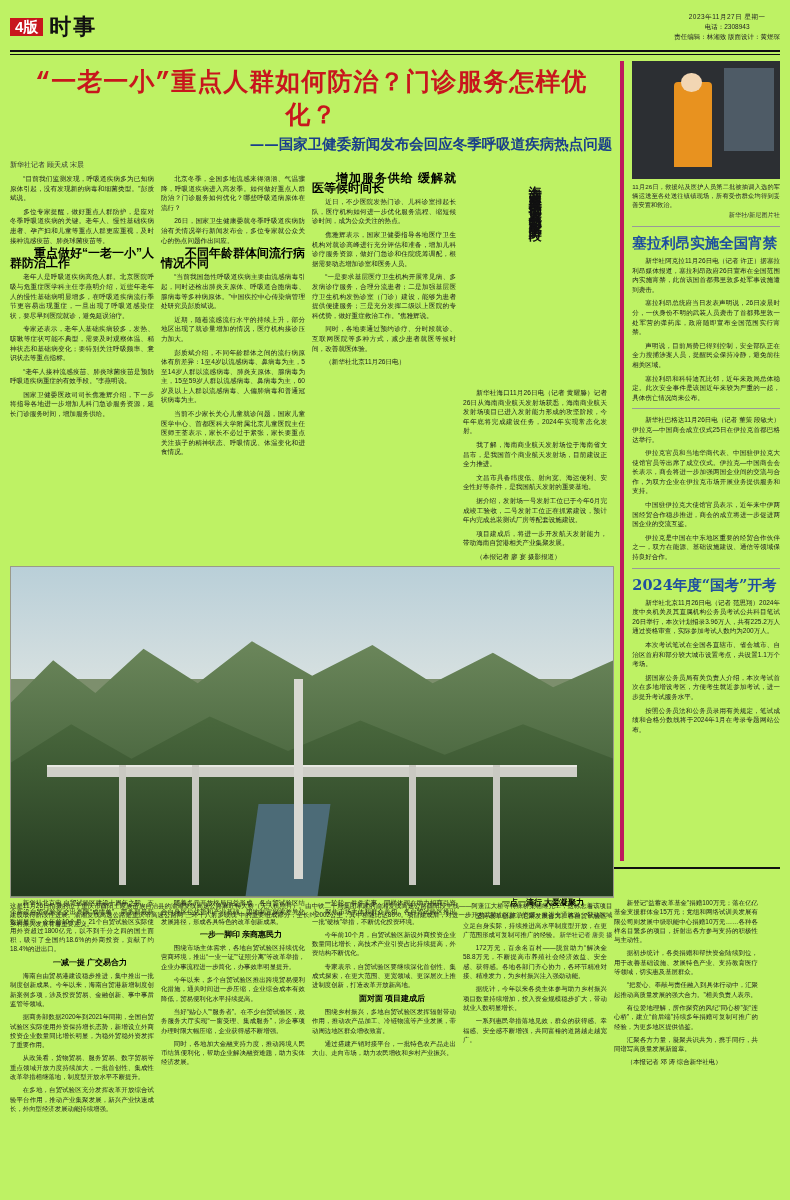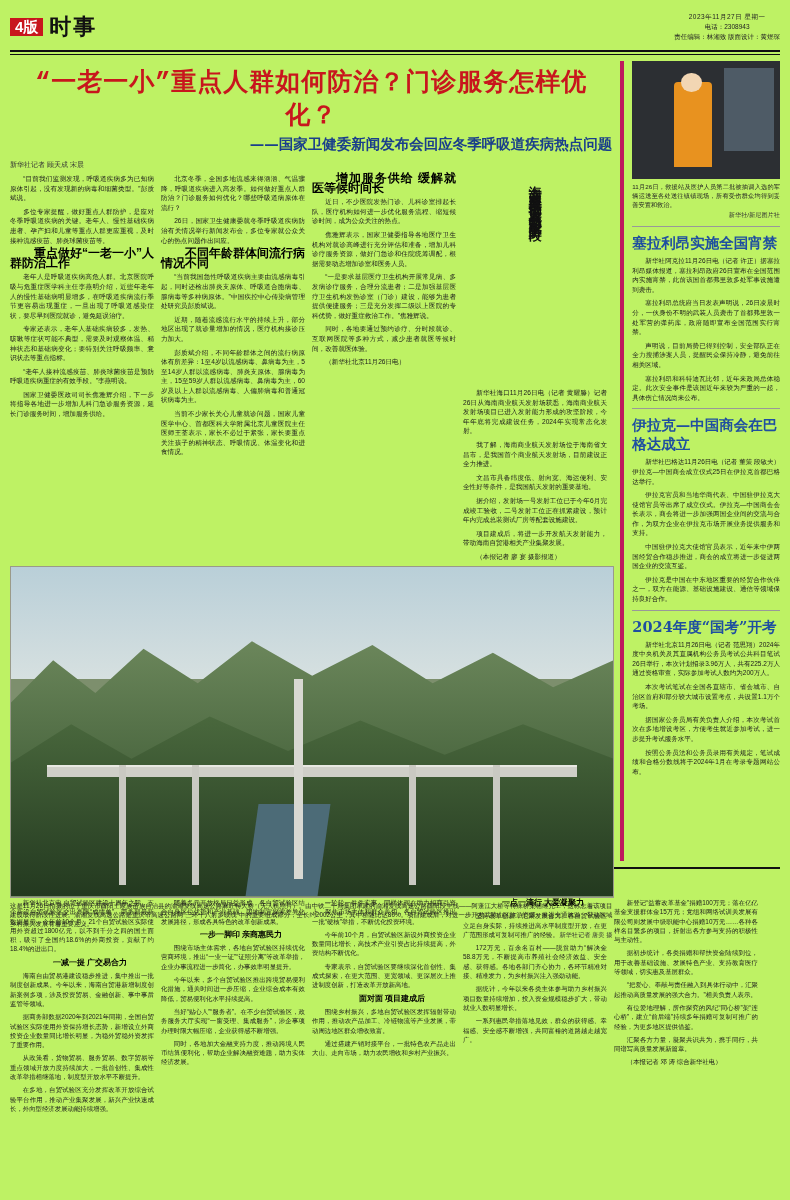--- a/index.html
+++ b/index.html
@@ -175,21 +175,20 @@
       <div class="hr-thin"></div>
       <div class="rhead">塞拉利昂实施全国宵禁</div>
       <div class="rtext">
         <p>新华社阿克拉11月26日电（记者 许正）据塞拉利昂媒体报道，塞拉利昂政府26日宣布在全国范围内实施宵禁，此前该国首都弗里敦多处军事设施遭到袭击。</p>
         <p>塞拉利昂总统府当日发表声明说，26日凌晨时分，一伙身份不明的武装人员袭击了首都弗里敦一处军营的弹药库，政府随即宣布全国范围实行宵禁。</p>
         <p>声明说，目前局势已得到控制，安全部队正在全力搜捕涉案人员，提醒民众保持冷静，避免前往相关区域。</p>
         <p>塞拉利昂和科特迪瓦比邻，近年来政局总体稳定。此次安全事件是该国近年来较为严重的一起，具体伤亡情况尚未公布。</p>
       </div>
 
       <div class="hr-thin"></div>
-      <div class="rhead">伊拉克—中国商会在巴格达成立</div>
       <div class="rtext">
         <p>新华社巴格达11月26日电（记者 董策 段敏夫）伊拉克—中国商会成立仪式25日在伊拉克首都巴格达举行。</p>
         <p>伊拉克官员和当地华商代表、中国驻伊拉克大使馆官员等出席了成立仪式。伊拉克—中国商会会长表示，商会将进一步加强两国企业间的交流与合作，为双方企业在伊拉克市场开展业务提供服务和支持。</p>
         <p>中国驻伊拉克大使馆官员表示，近年来中伊两国经贸合作稳步推进，商会的成立将进一步促进两国企业的交流互鉴。</p>
         <p>伊拉克是中国在中东地区重要的经贸合作伙伴之一，双方在能源、基础设施建设、通信等领域保持良好合作。</p>
       </div>
 
       <div class="hr-thin"></div>
       <div class="rhead">2024年度“国考”开考</div>
       <div class="rtext">

